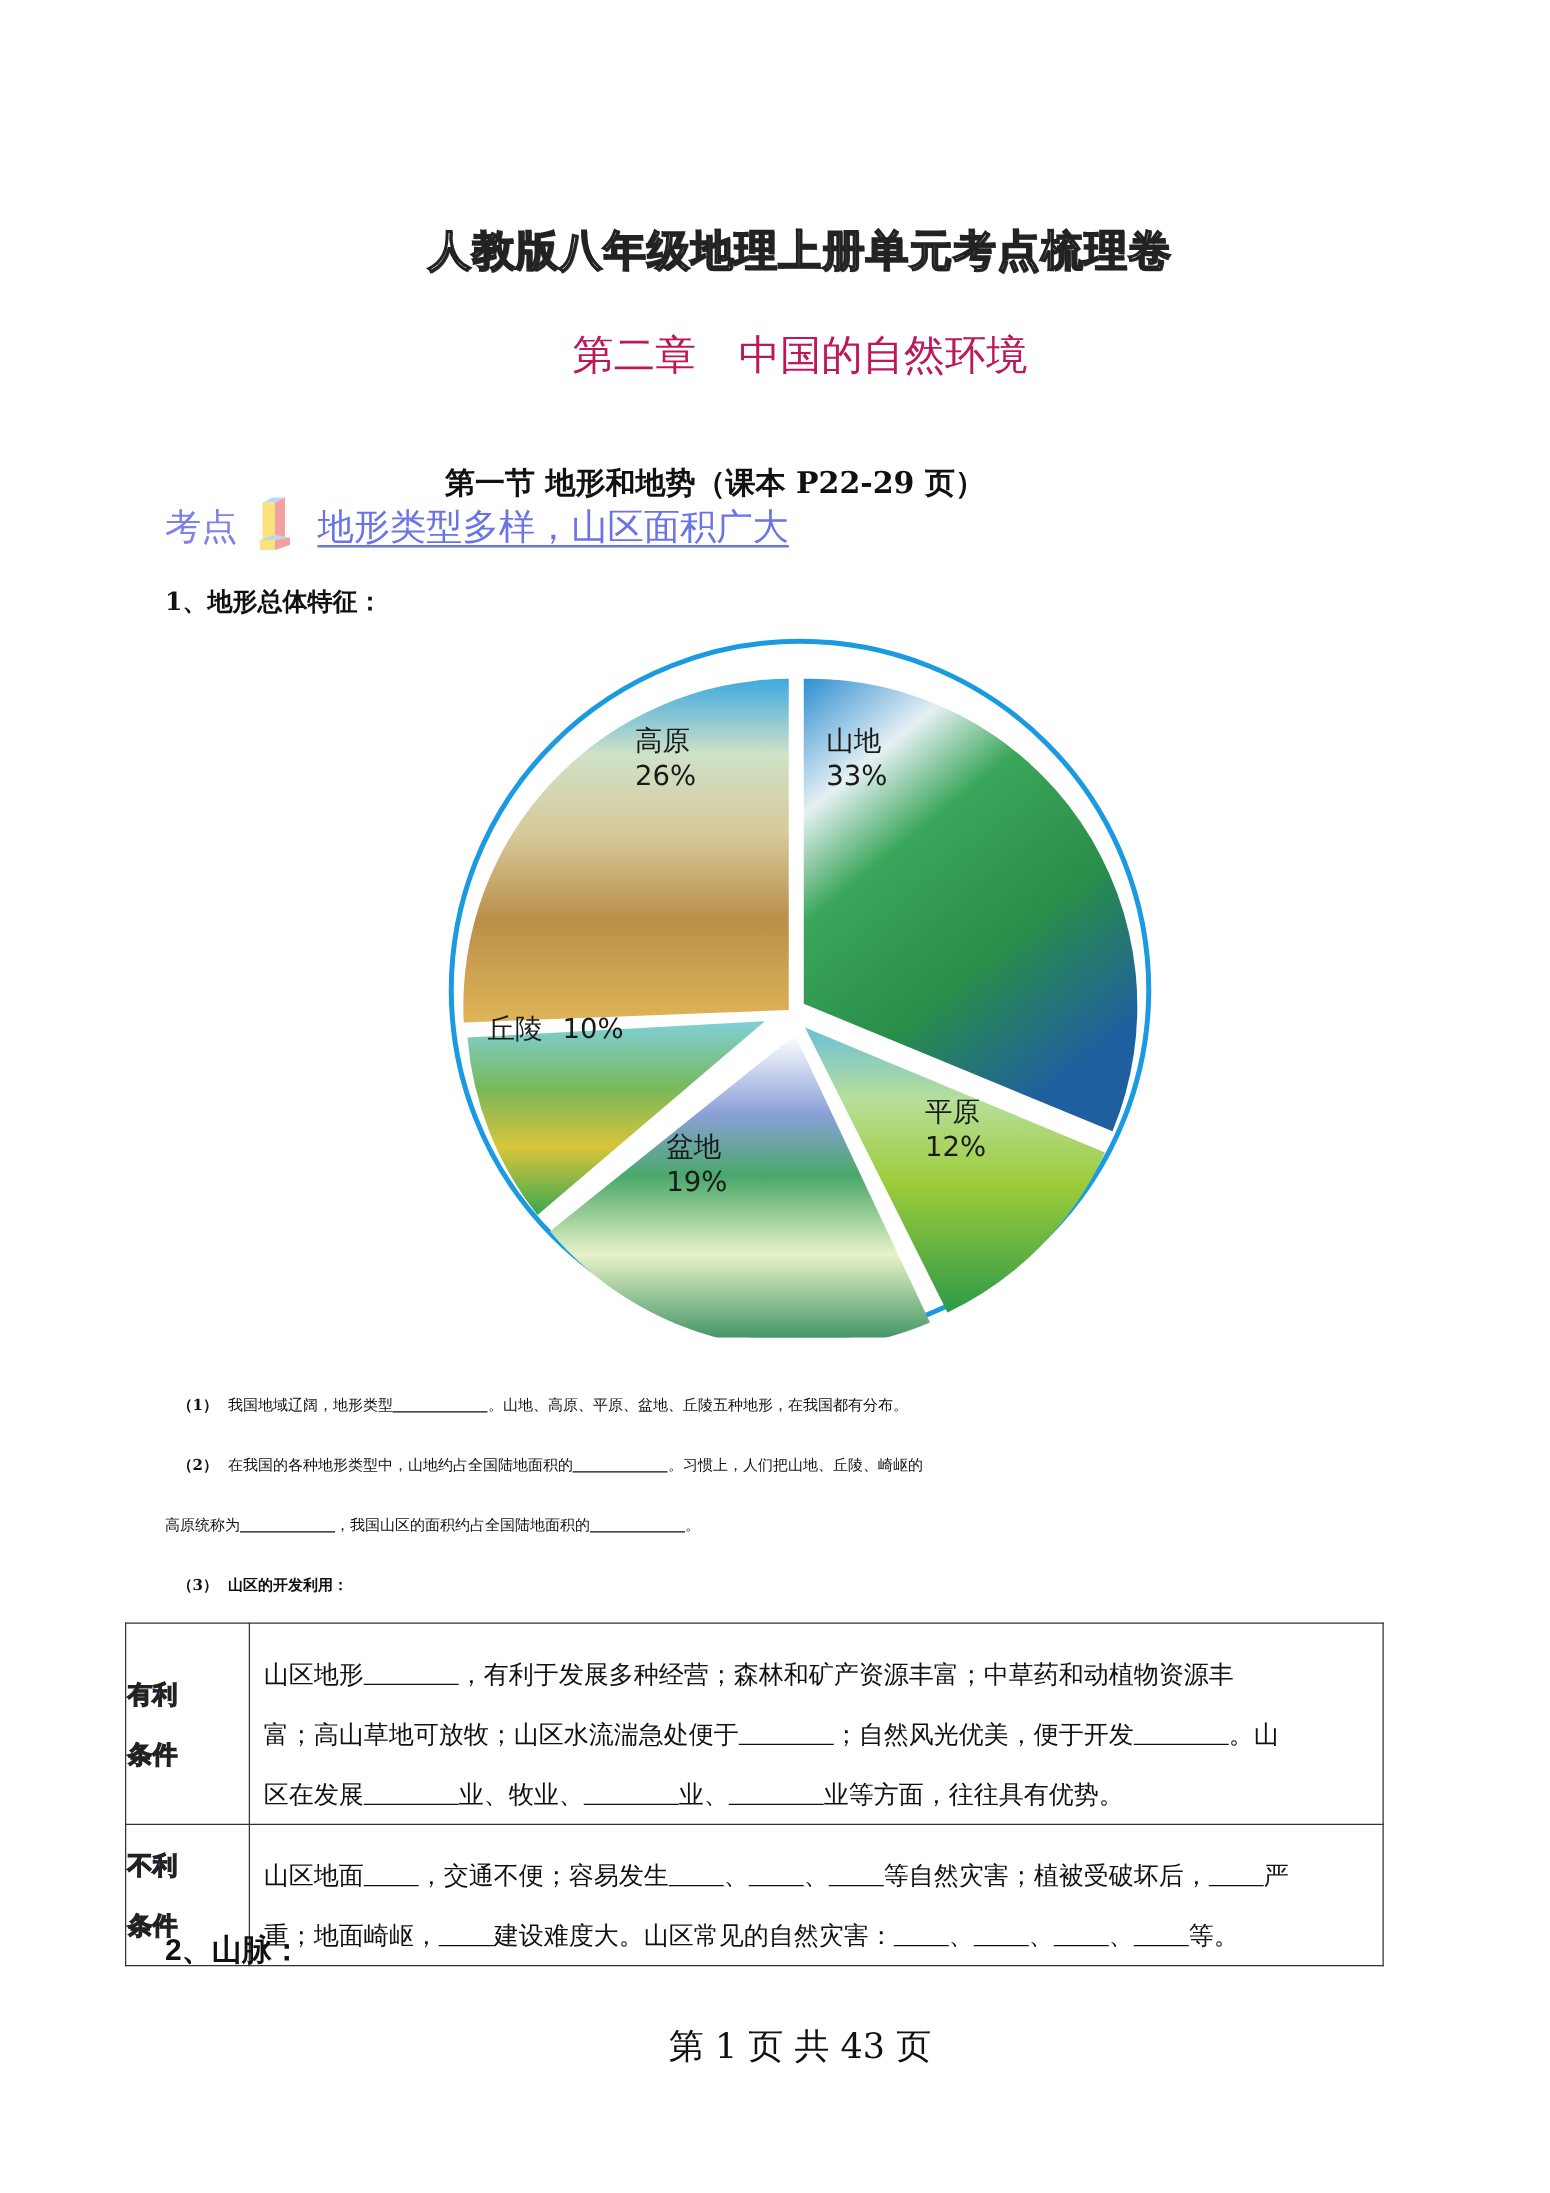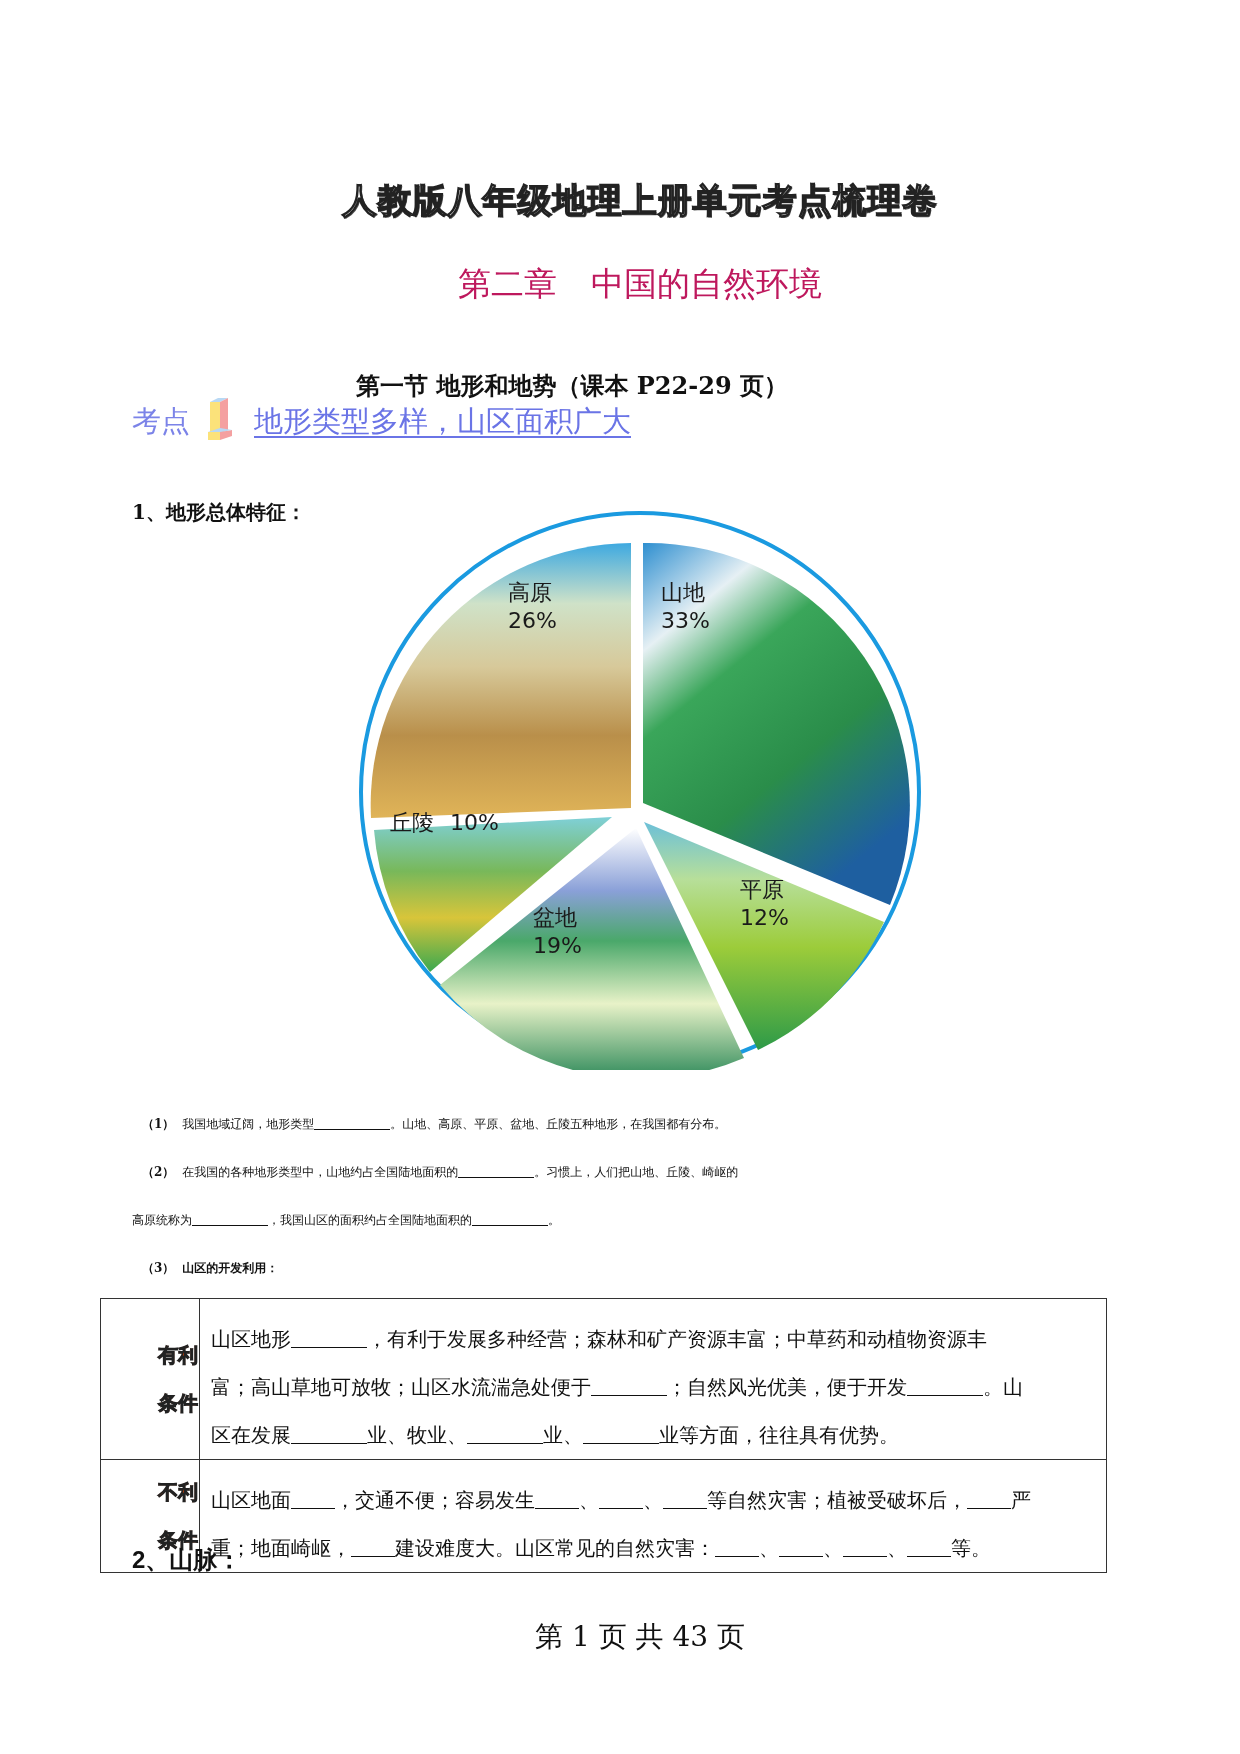--- a/index.html
+++ b/index.html
@@ -11,31 +11,31 @@
     color: #fff; -webkit-text-stroke: 1.3px #222; text-shadow: 1px 1px 0 #555; }
   .chapter-title { left: 0; width: 1240px; top: 262px; text-align: center;
     font-family: "DejaVu Sans", sans-serif; font-size: 33px; color: #be185d; word-spacing: 8px; }
   .chapter-title span + span { margin-left: 34px; }
   .section-title { left: 0; width: 1104px; top: 342px; text-align: center;
     font-family: "DejaVu Serif", "Liberation Serif", serif; font-weight: bold; font-size: 24px; color: #111; margin-top: 28px; }
   .kaodian { left: 112px; top: 392px; height: 50px; display: flex; align-items: flex-end; }
   .kaodian .kd-label { font-size: 29px; color: #7b83e8; }
   .kaodian .kd-badge { width: 30px; height: 46px; margin: 0 18px 0 16px; }
   .kaodian .kd-topic { font-size: 29px; color: #6a74e6; text-decoration: underline; text-underline-offset: 5px; text-decoration-thickness: 2px; }
-  .heading-1 { left: 112px; top: 468px; font-family: "DejaVu Serif", serif; font-weight: bold; font-size: 20px; margin-top: 31px; }
+  .heading-1 { left: 112px; top: 468px; font-family: "DejaVu Serif", serif; font-weight: bold; font-size: 20px; }
   .pie-wrap { left: 330px; top: 510px; width: 580px; height: 560px; }
   .para { left: 112px; font-size: 12px; line-height: 48px; color: #111; }
   .para .num { font-family: "DejaVu Serif", serif; font-weight: bold; margin-left: 10px; margin-right: 8px; }
   .blank { display: inline-block; border-bottom: 1.5px solid #111; height: 18px; vertical-align: -2px; }
   .b7 { width: 76px; } .b4 { width: 44px; }
   table.cond { position: absolute; left: 100px; top: 1298px; width: 1007px; border-collapse: collapse;
     font-size: 20px; }
   table.cond td { border: 1.5px solid #333; vertical-align: middle; }
-  table.cond td.hdr { width: 96px; text-align: right; font-weight: bold; line-height: 48px;
-    color: #c2410c; border-radius: 15px; -webkit-text-stroke: 0.9px #222; }
+  table.cond td.hdr { width: 96px; text-align: left; font-weight: bold; line-height: 48px;
+    color: #6d28d9; border-radius: 15px; -webkit-text-stroke: 0.9px #222; }
   table.cond td.body { padding: 16px 10px 0 11px; line-height: 48px; color: #111; }
   .heading-2 { left: 112px; top: 1544px; font-family: Liberation Sans, sans-serif; font-weight: bold; font-size: 24px; }
   .footer { left: 0; width: 1240px; top: 1618px; text-align: center; font-family: "DejaVu Serif", serif; font-size: 28px; }
   .pie-label { font-family: "DejaVu Sans", sans-serif; font-size: 22px; fill: #1a1a1a; }
 </style>
 </head>
 <body>
 
 <div class="abs main-title">人教版八年级地理上册单元考点梳理卷</div>
 

